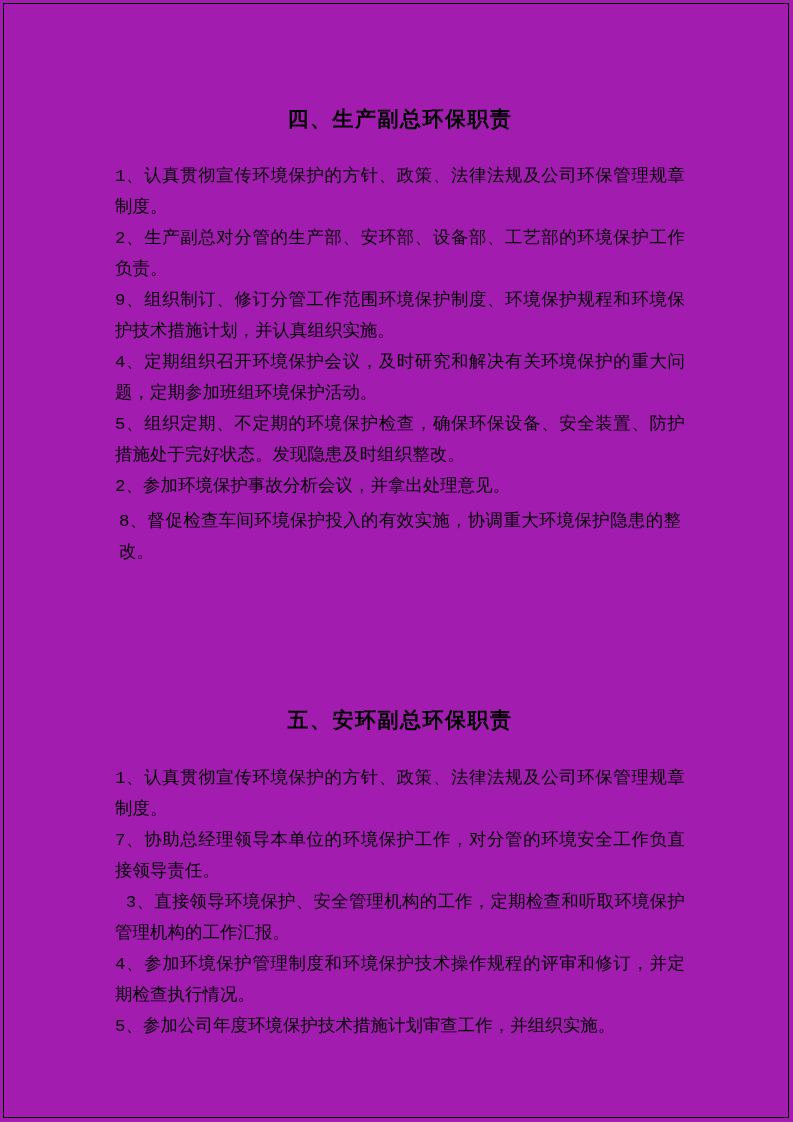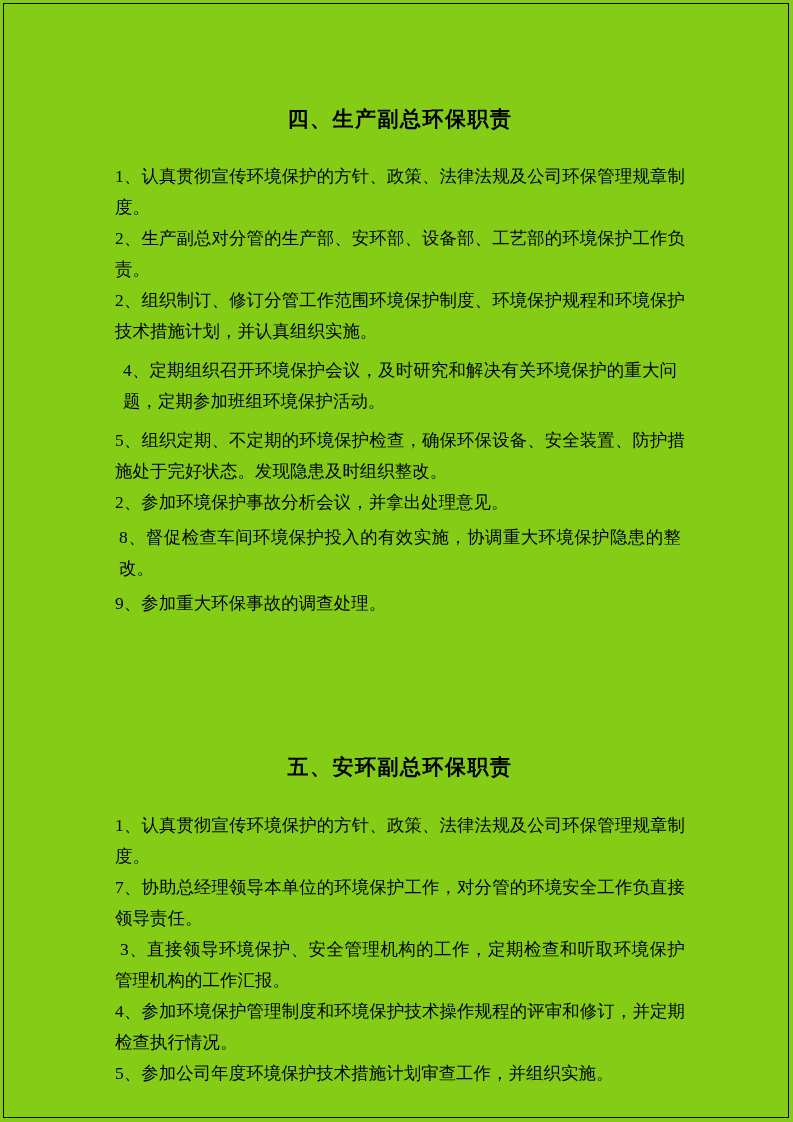--- a/index.html
+++ b/index.html
@@ -9,21 +9,21 @@
     background: #ffffff;
   }
   body {
     font-family: "DejaVu Serif", "Liberation Serif", serif;
     color: #000000;
   }
   .page {
     position: relative;
     width: 793px;
     height: 1122px;
-    background: #84cc16;
+    background: #a21caf;
     box-sizing: border-box;
     overflow: hidden;
   }
   .page-border {
     position: absolute;
     left: 3px;
     top: 3px;
     width: 786px;
     height: 1115px;
     border: 1px solid #000000;
@@ -49,21 +49,21 @@
     letter-spacing: 1.5px;
     font-family: "DejaVu Serif", "Liberation Serif", serif;
     white-space: nowrap;
   }
   .clause {
     font-size: 17.4px;
     line-height: 31px;
     text-align: justify;
     text-justify: inter-ideograph;
     letter-spacing: 0.1px;
-    font-family: Liberation Serif, serif;
+    font-family: Liberation Mono, monospace;
     white-space: pre-wrap;
     word-break: break-all;
   }
   .sec4-title-wrap { padding-top: 104px; }
   .sec4-body { padding-top: 27px; }
   .sec5-title-wrap { padding-top: 133px; }
   .sec5-body { padding-top: 28px; }
 </style>
 </head>
 <body>
@@ -74,26 +74,25 @@
 
   <div class="content">
 
     <div class="section">
       <div class="sec4-title-wrap">
         <div class="section-title">四、生产副总环保职责</div>
       </div>
       <div class="sec4-body">
         <p class="clause" style="margin:0">1、认真贯彻宣传环境保护的方针、政策、法律法规及公司环保管理规章制度。</p>
         <p class="clause" style="margin:0">2、生产副总对分管的生产部、安环部、设备部、工艺部的环境保护工作负责。</p>
-        <p class="clause" style="margin:0">2、组织制订、修订分管工作范围环境保护制度、环境保护规程和环境保护技术措施计划，并认真组织实施。</p>
-        <p class="clause" style="margin:8px">4、定期组织召开环境保护会议，及时研究和解决有关环境保护的重大问题，定期参加班组环境保护活动。</p>
+        <p class="clause" style="margin:0">9、组织制订、修订分管工作范围环境保护制度、环境保护规程和环境保护技术措施计划，并认真组织实施。</p>
+        <p class="clause" style="margin:0">4、定期组织召开环境保护会议，及时研究和解决有关环境保护的重大问题，定期参加班组环境保护活动。</p>
         <p class="clause" style="margin:0">5、组织定期、不定期的环境保护检查，确保环保设备、安全装置、防护措施处于完好状态。发现隐患及时组织整改。</p>
         <p class="clause" style="margin:0">2、参加环境保护事故分析会议，并拿出处理意见。</p>
         <p class="clause" style="margin:4px">8、督促检查车间环境保护投入的有效实施，协调重大环境保护隐患的整改。</p>
-        <p class="clause" style="margin:0">9、参加重大环保事故的调查处理。</p>
       </div>
     </div>
 
     <div class="section">
       <div class="sec5-title-wrap">
         <div class="section-title">五、安环副总环保职责</div>
       </div>
       <div class="sec5-body">
         <p class="clause" style="margin:0">1、认真贯彻宣传环境保护的方针、政策、法律法规及公司环保管理规章制度。</p>
         <p class="clause" style="margin:0">7、协助总经理领导本单位的环境保护工作，对分管的环境安全工作负直接领导责任。</p>

